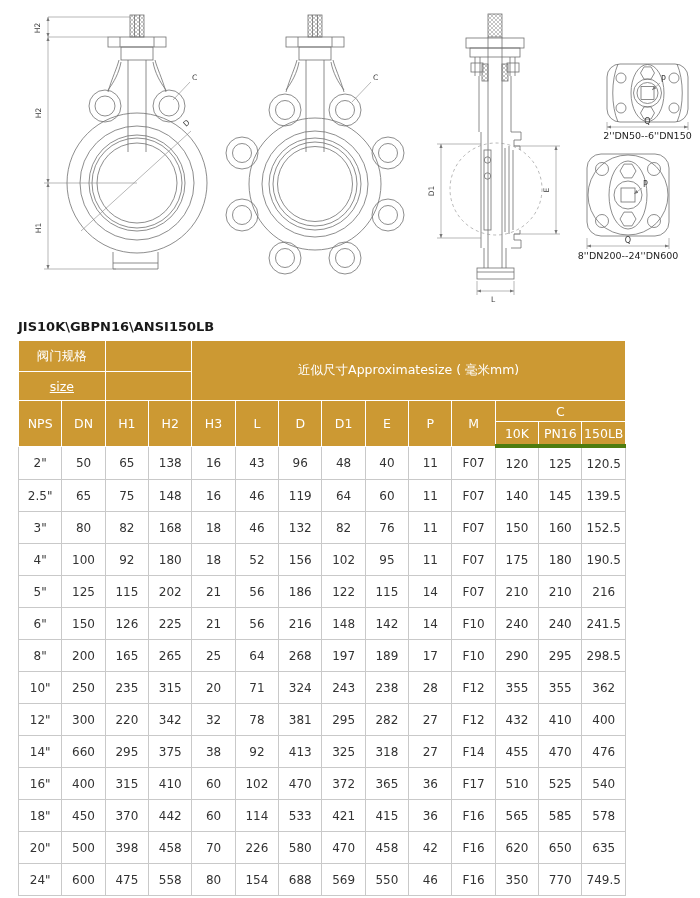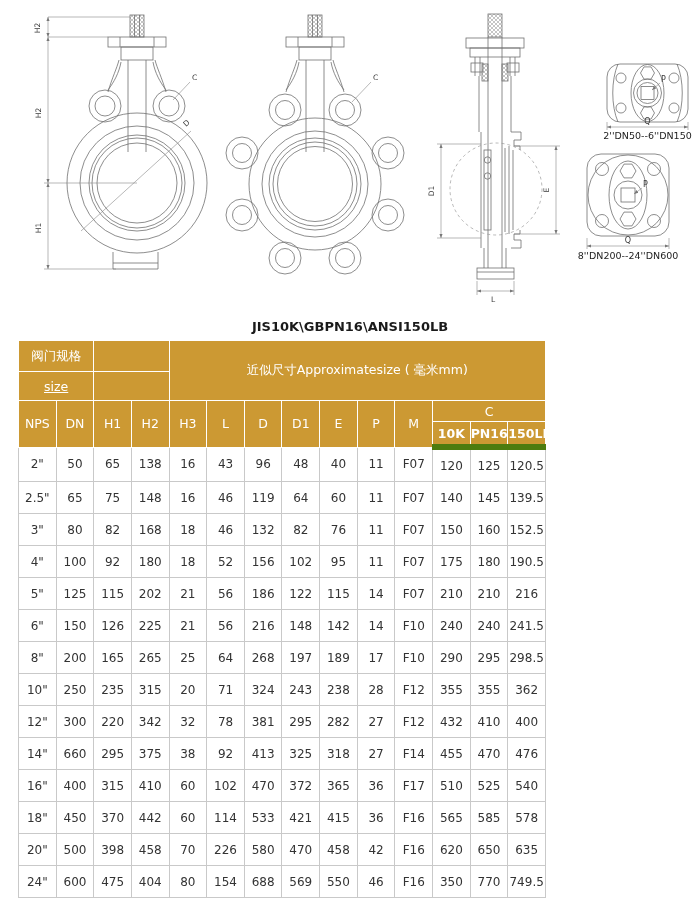--- a/index.html
+++ b/index.html
@@ -1,27 +1,27 @@
 <!DOCTYPE html>
 <html><head>
 <meta charset="utf-8">
 <style>
   html,body{margin:0;padding:0;background:#fff;}
   body{width:700px;font-family:"DejaVu Sans","Liberation Sans",sans-serif;}
   .page{width:700px;height:898px;background:#fff;overflow:hidden;position:relative;}
   .drawings{width:700px;height:312px;}
   .table-wrap{padding:0 18px;}
-  .table-title{font-weight:bold;font-size:13px;color:#1a1a1a;margin:7px 0 6px 0;text-align:center;}
-  table.dim{border-collapse:collapse;width:528px;table-layout:fixed;}
+  .table-title{font-weight:bold;font-size:13px;color:#1a1a1a;margin:7px 0 6px 0;}
+  table.dim{border-collapse:collapse;width:608px;table-layout:fixed;}
   table.dim th{background:#CC9933;color:#fff;font-weight:normal;font-size:12.5px;
     border:1px solid #fff;text-align:center;vertical-align:middle;padding:0;}
   table.dim thead tr.r1 th{height:30px;}
   table.dim thead tr.r2 th{height:28px;text-decoration:underline;}
   table.dim thead tr.r3 th{height:20px;}
-  table.dim thead tr.r4 th{height:22px;border-bottom:6px solid #4d7c0f;font-weight:bold;}
+  table.dim thead tr.r4 th{height:22px;border-bottom:4px solid #4d7c0f;}
   table.dim td{border:1px solid #c9c9c9;background:#fff;color:#333;font-size:12px;
     text-align:center;vertical-align:middle;height:31px;padding:0;}
   svg text{fill:#3a3a3a;font-size:7.5px;font-family:"DejaVu Sans","Liberation Sans",sans-serif;}
   svg text.cap{font-size:9.5px;fill:#222;}
   svg text.q{font-size:8px;}
 </style>
 </head>
 <body>
 
 <div class="page">
@@ -464,21 +464,21 @@
             <td>42</td>
             <td>F16</td>
             <td>620</td>
             <td>650</td>
             <td>635</td>
           </tr>
           <tr>
             <td>24"</td>
             <td>600</td>
             <td>475</td>
-            <td>404</td>
+            <td>558</td>
             <td>80</td>
             <td>154</td>
             <td>688</td>
             <td>569</td>
             <td>550</td>
             <td>46</td>
             <td>F16</td>
             <td>350</td>
             <td>770</td>
             <td>749.5</td>

